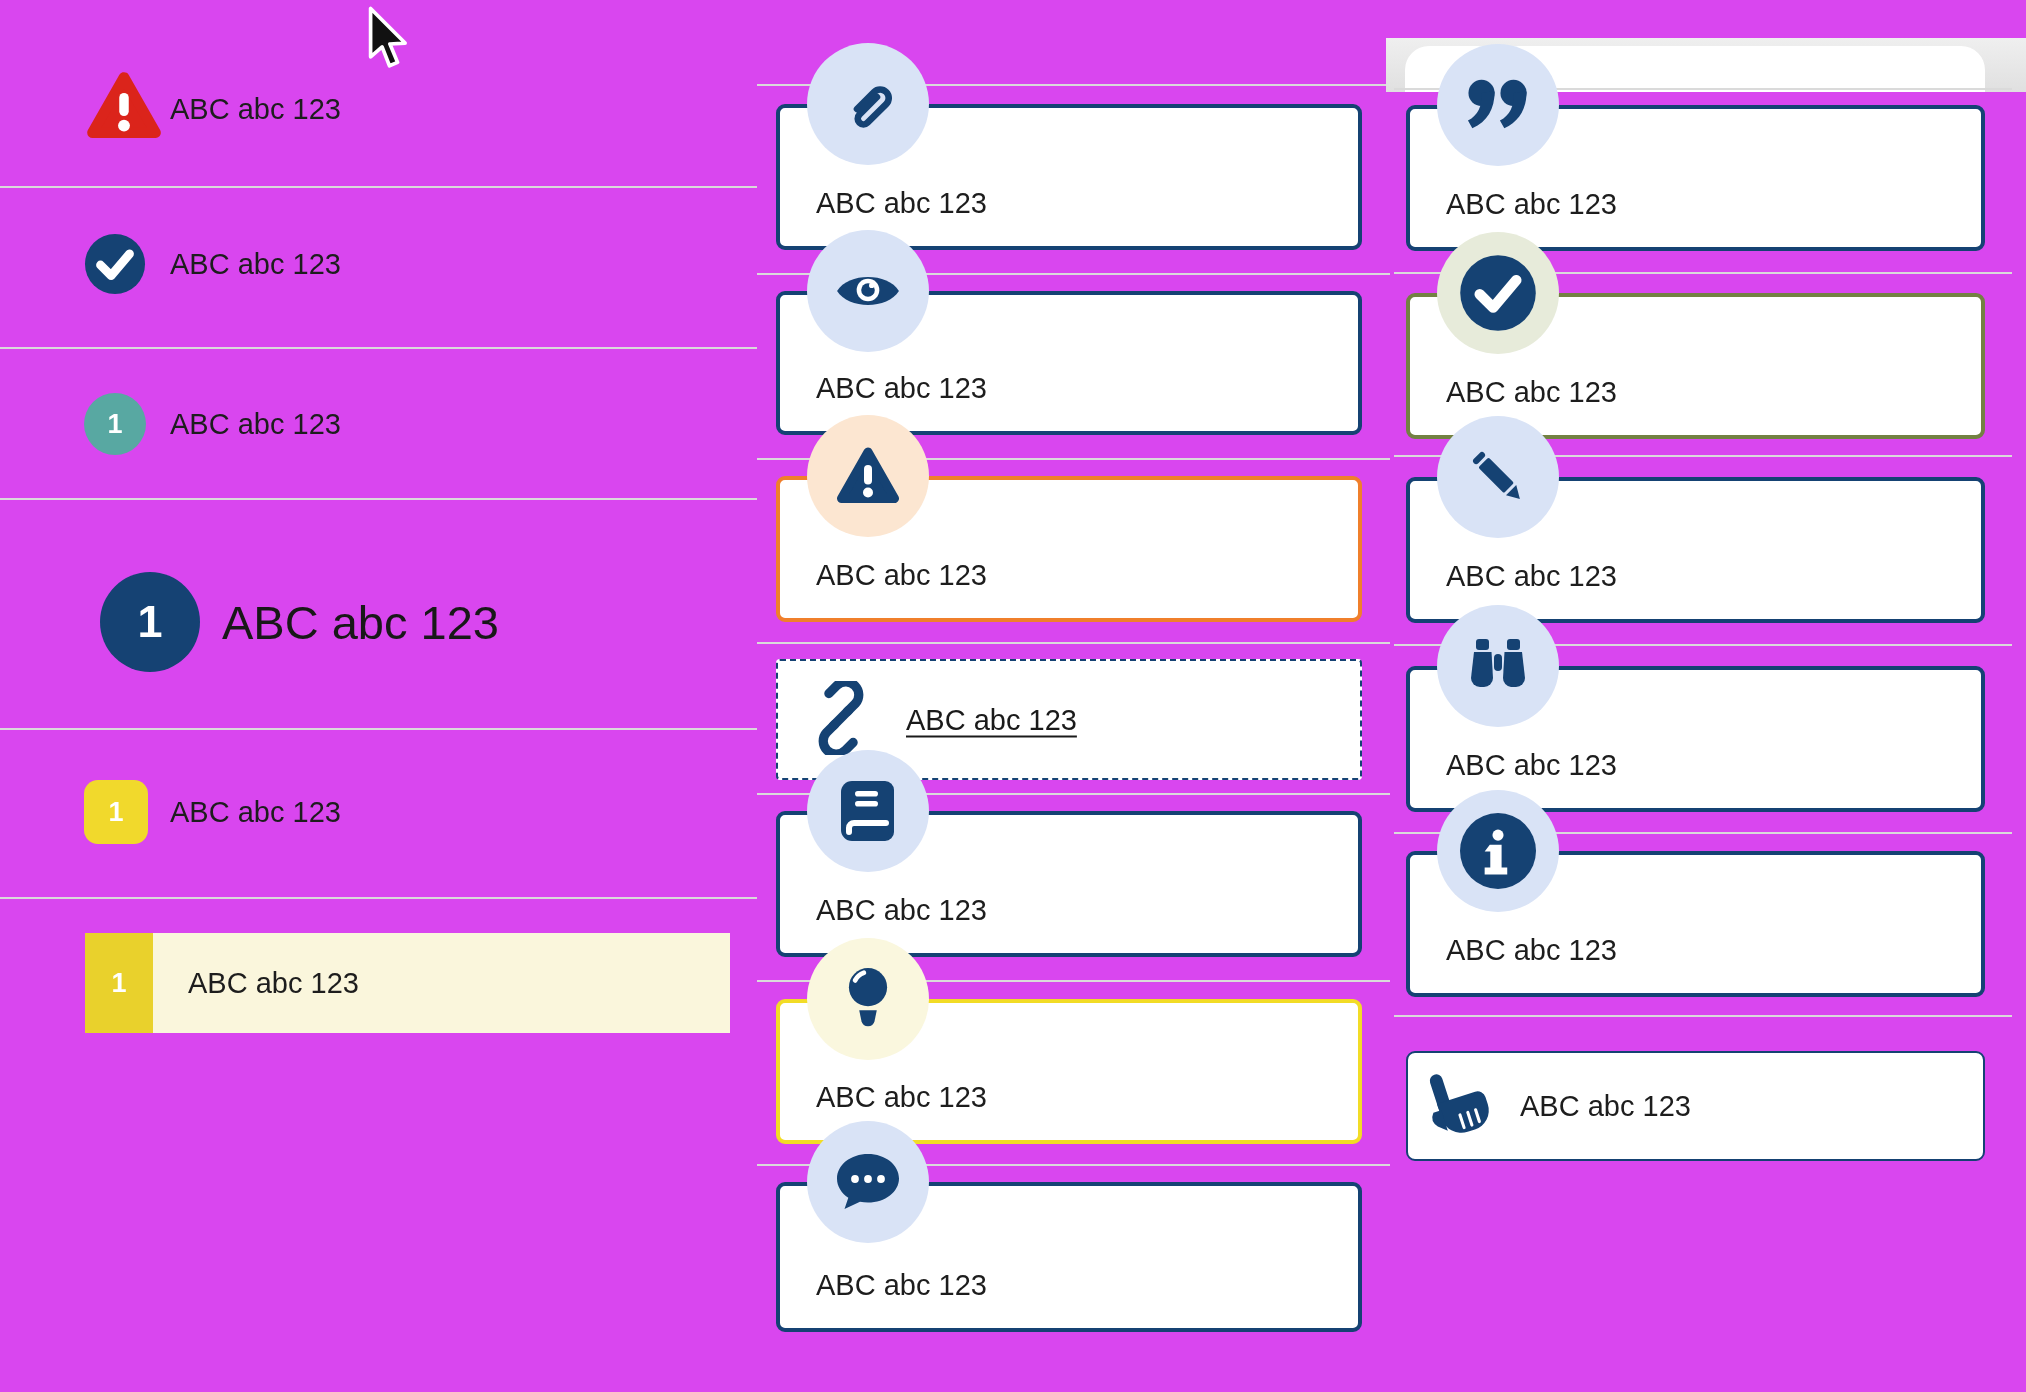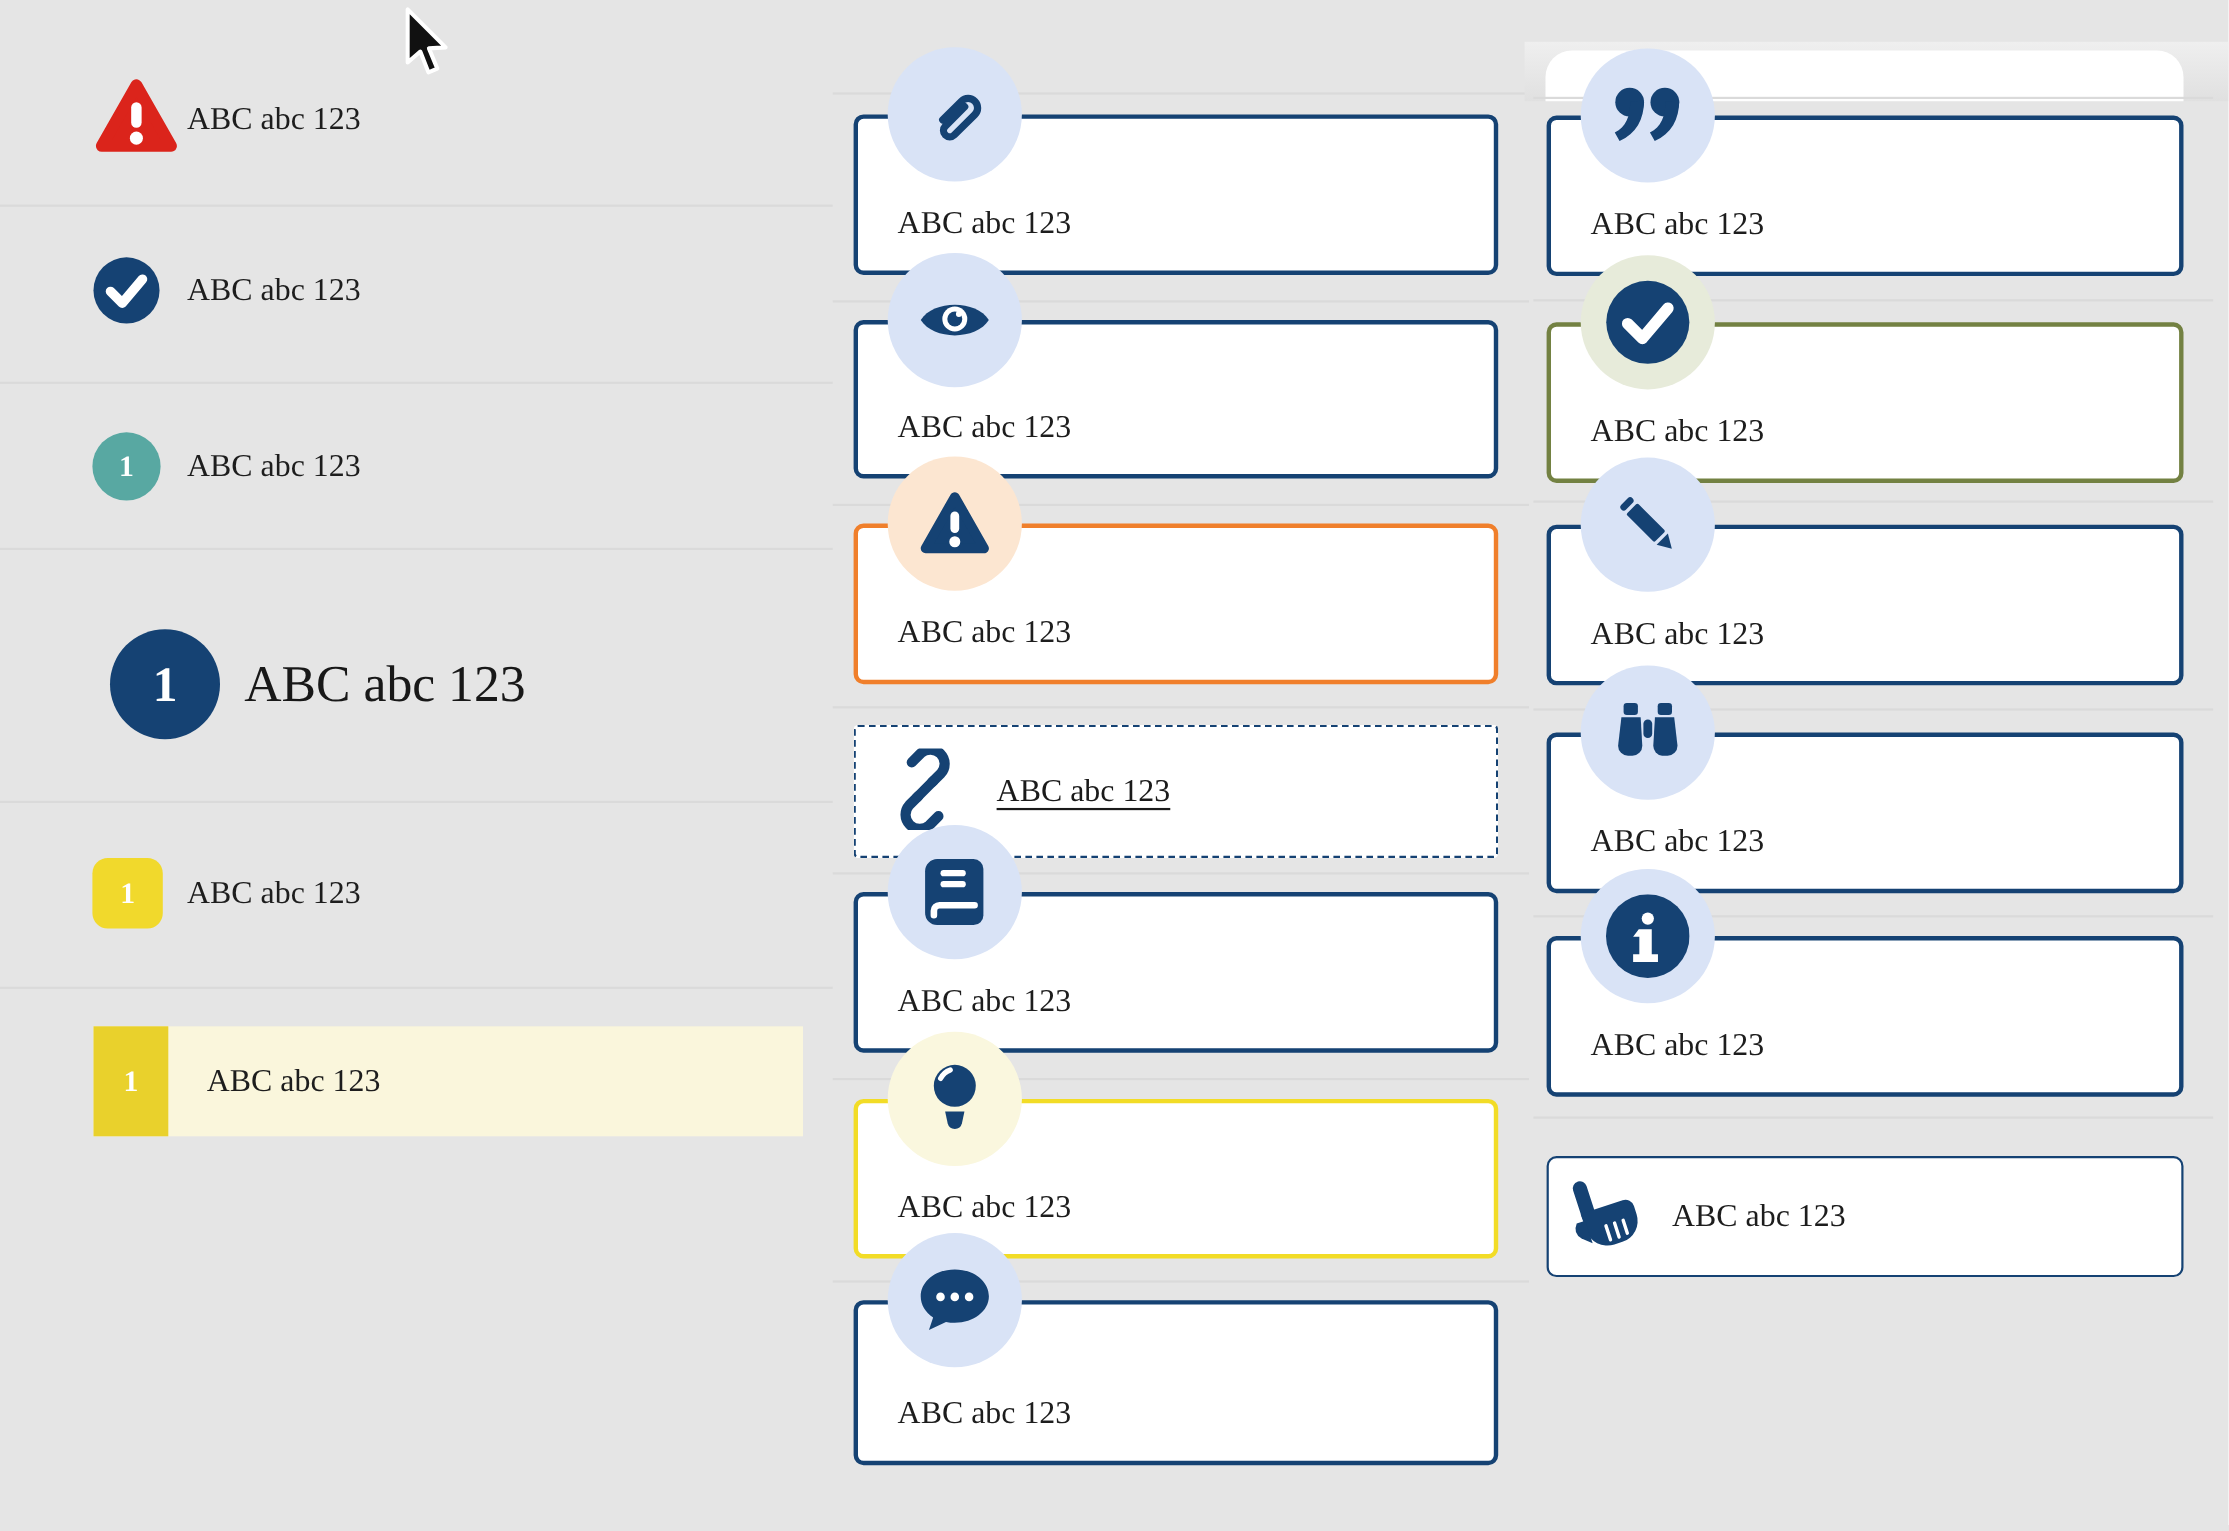--- a/index.html
+++ b/index.html
@@ -1,17 +1,17 @@
 <!DOCTYPE html>
 <html><head>
 <meta charset="utf-8">
 <style>
   html,body{margin:0;padding:0;background:#fff;}
-  .stage{position:relative;width:2026px;height:1392px;background:#e5e5e5;overflow:hidden;
-         font-family:Liberation Serif, serif;color:#1d1d1d;}
+  .stage{position:relative;width:2026px;height:1392px;background:#d946ef;overflow:hidden;
+         font-family:Liberation Sans, sans-serif;color:#1d1d1d;}
   .hr{position:absolute;height:2px;background:#dadada;}
   
   .lrow{position:absolute;left:0;}
   .row-label{position:absolute;font-size:29px;color:#1d1d1d;transform:translateY(-50%);white-space:nowrap;}
   .row-label.big{font-size:47px;color:#181818;}
   .cbadge{position:absolute;border-radius:50%;display:flex;align-items:center;justify-content:center;
           color:#fff;font-weight:bold;}
   .sqbadge{position:absolute;display:flex;align-items:center;justify-content:center;color:#fff;font-weight:bold;}
   .hl-bg{position:absolute;background:#faf6dc;}
   

